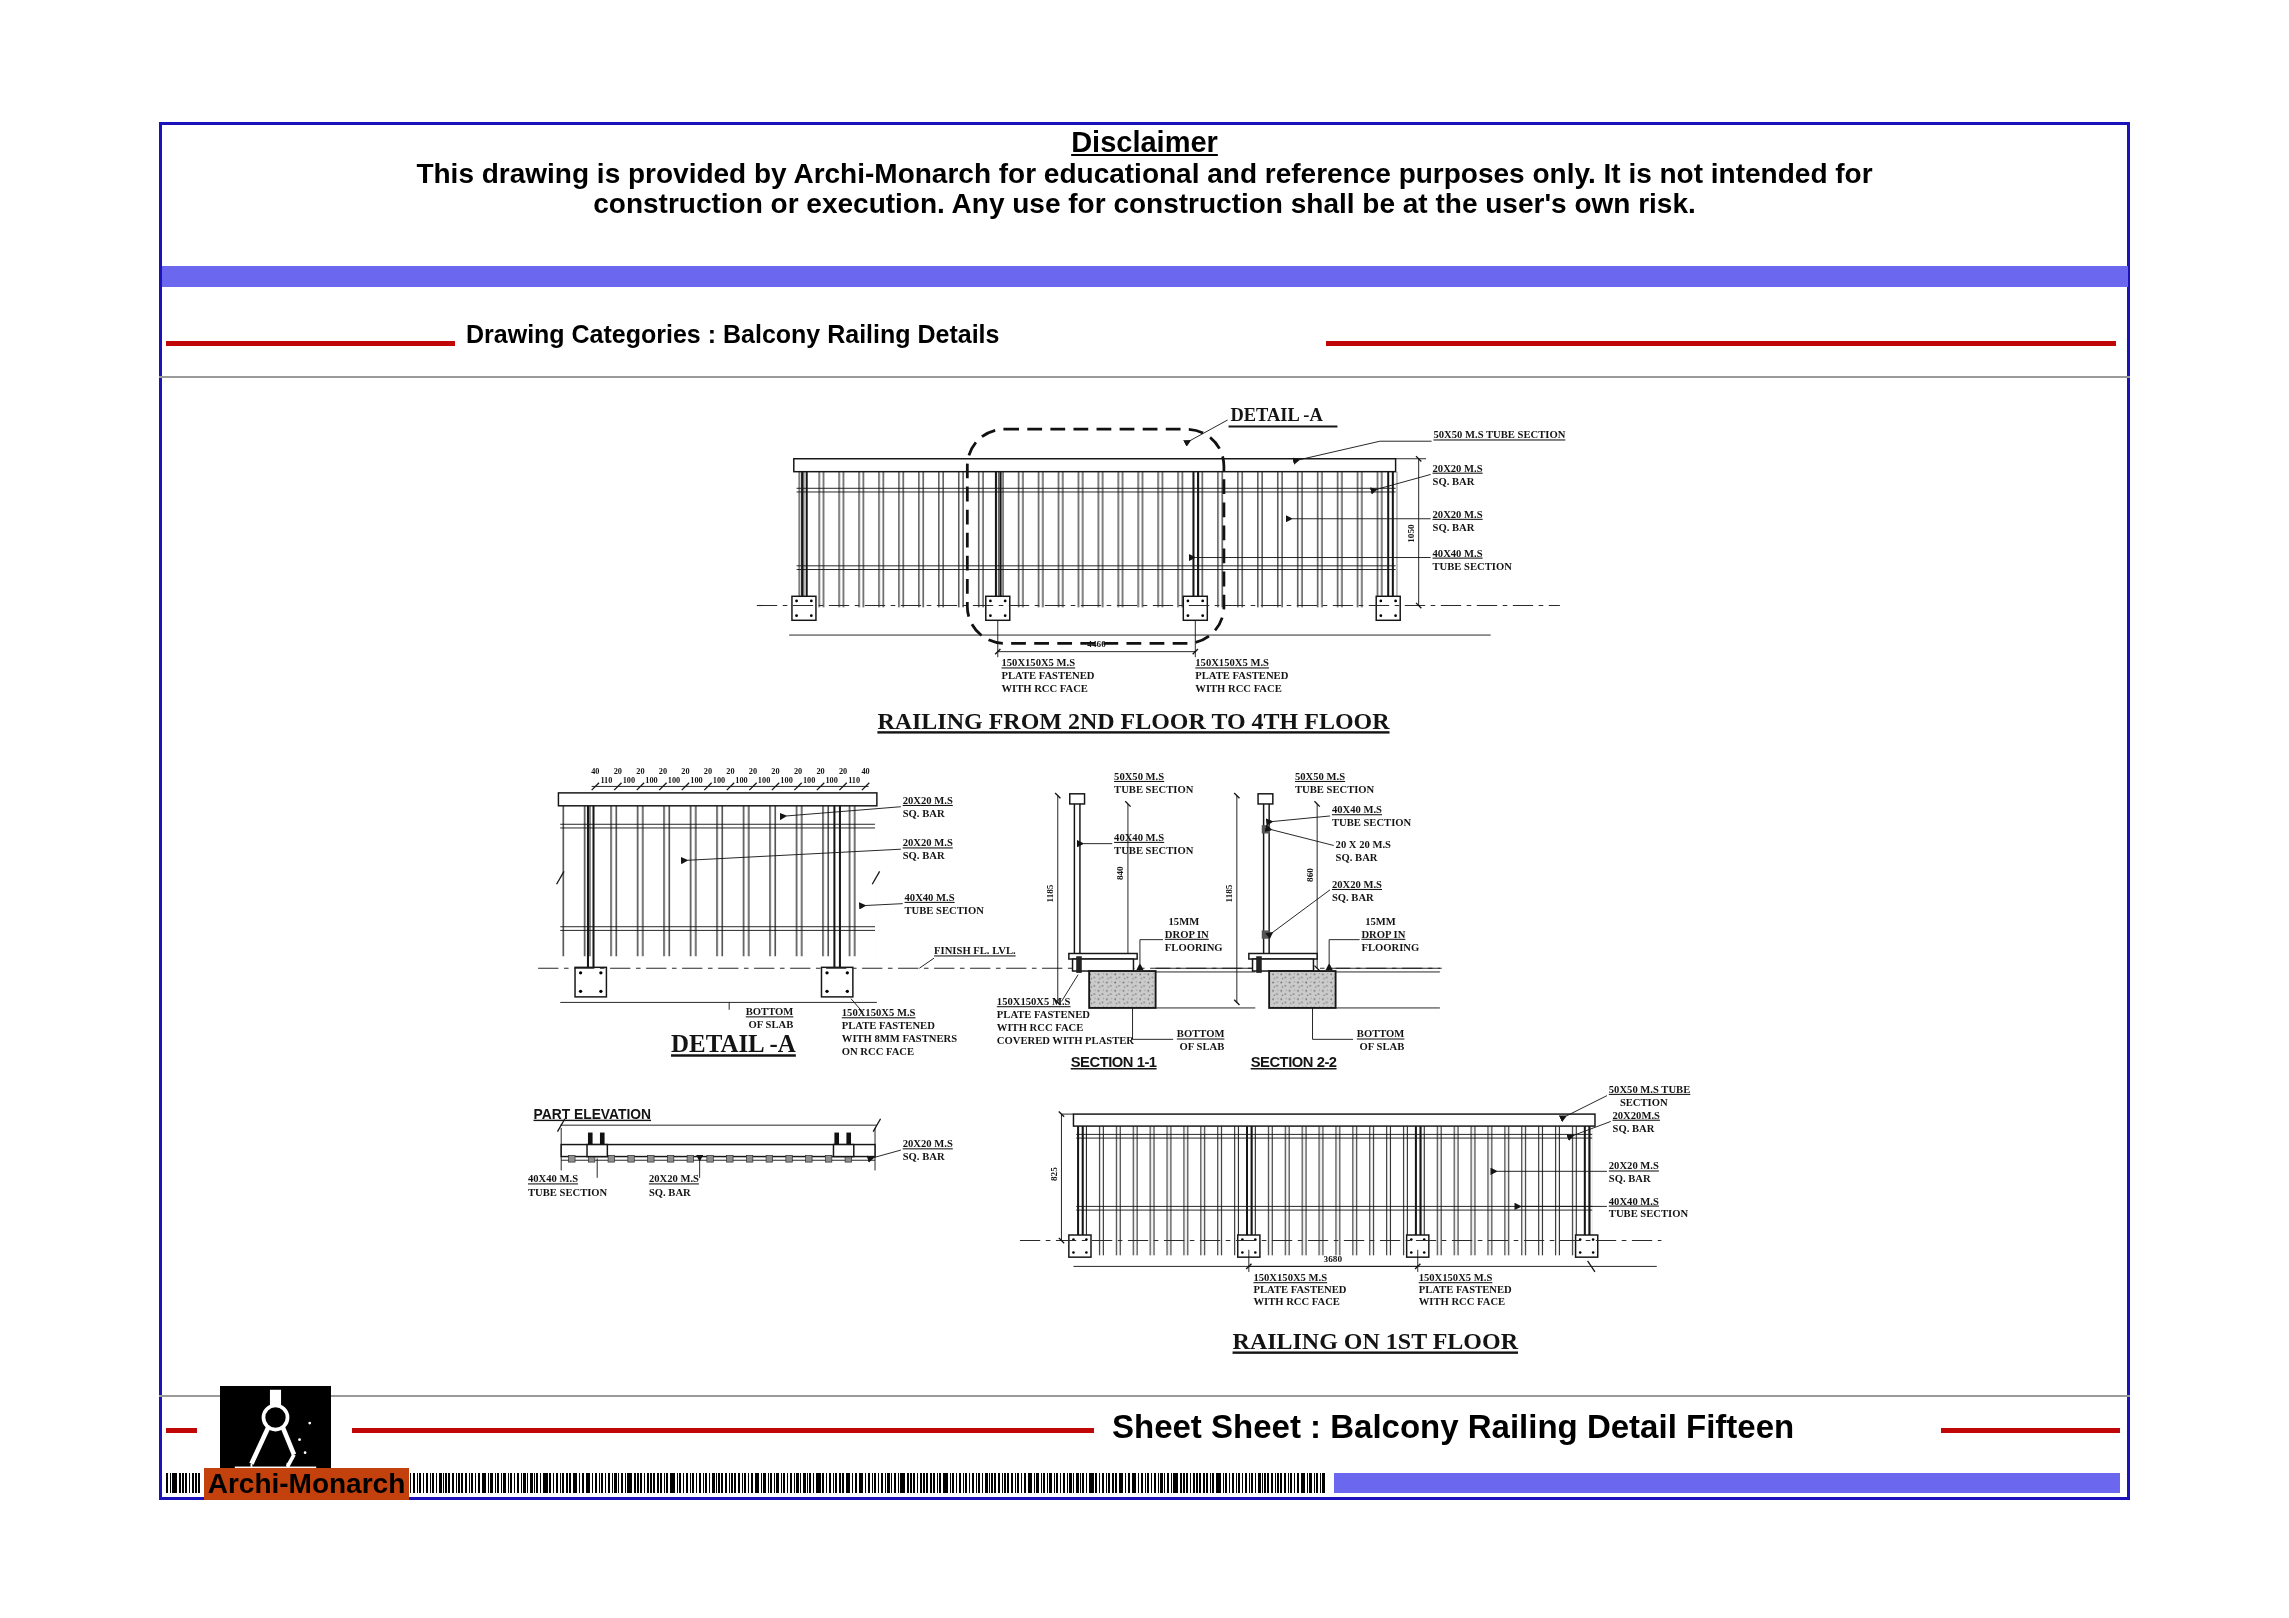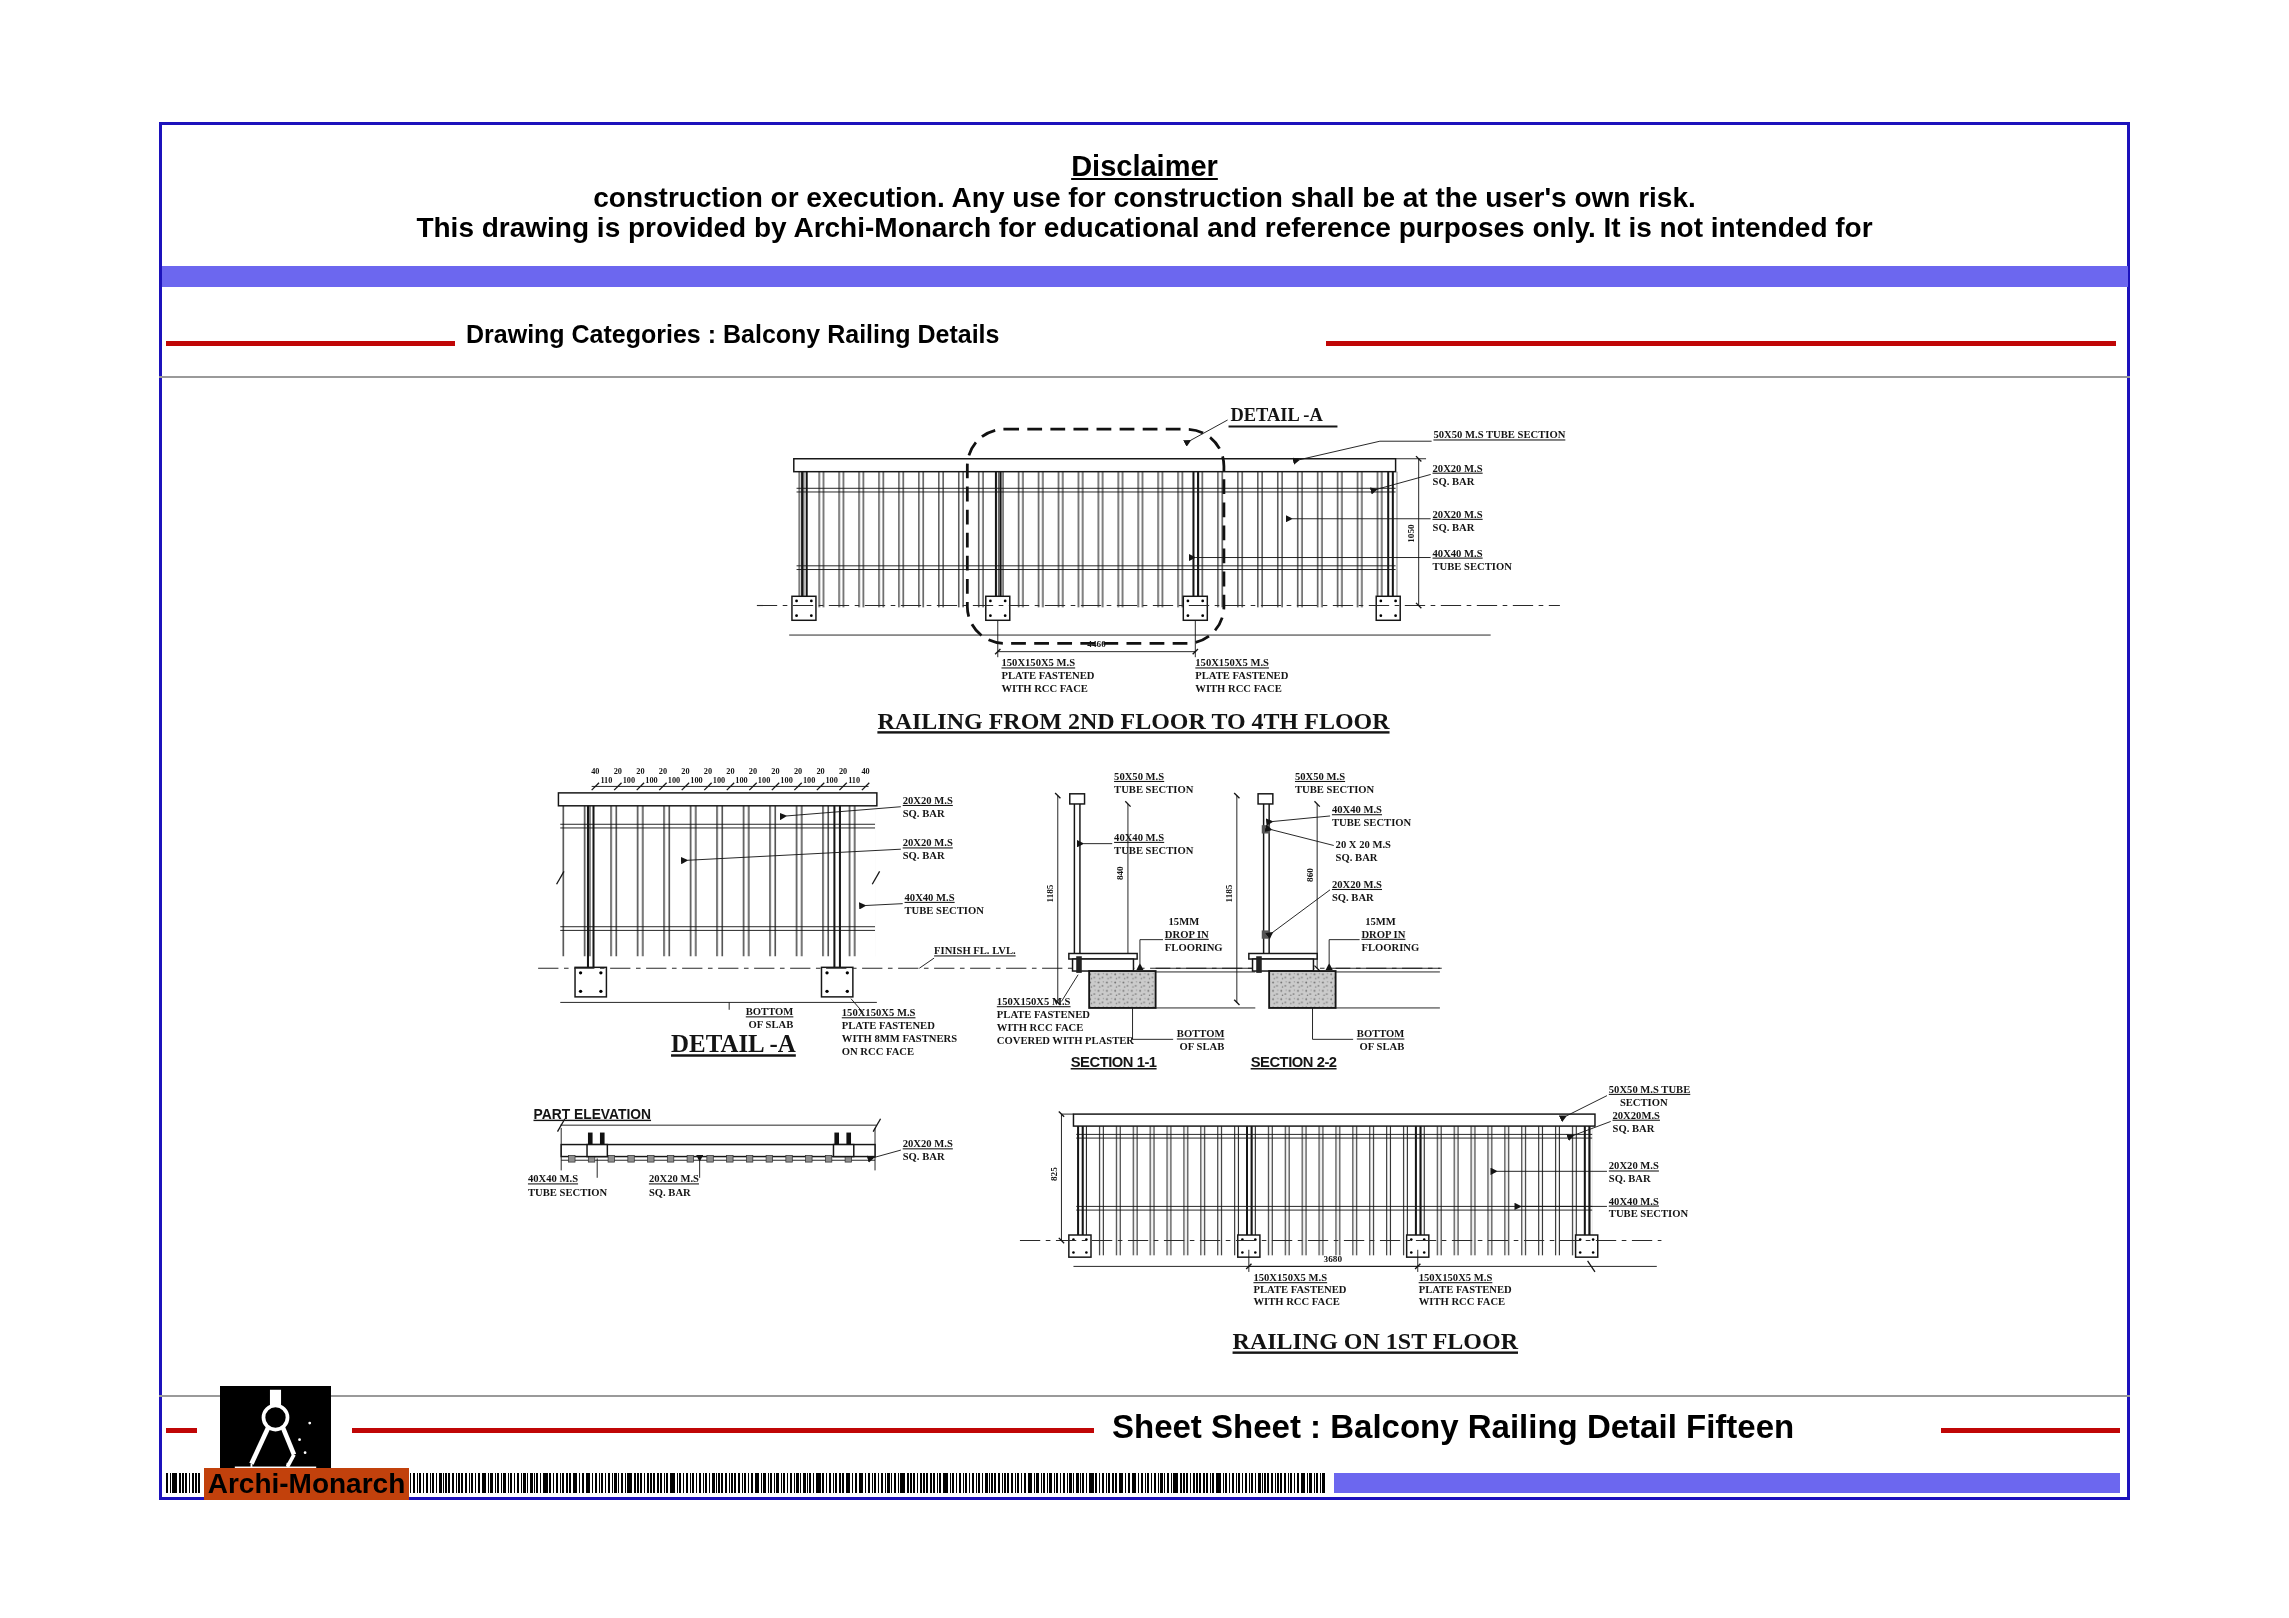--- a/index.html
+++ b/index.html
@@ -1,21 +1,21 @@
 <!DOCTYPE html>
 <html style="font-size:14.8px"><head>
 <meta charset="utf-8">
 <style>
   html,body{margin:0;padding:0;background:#fff;}
   .canvas{position:relative;width:2290px;height:1619px;background:#fff;overflow:hidden;
           font-family:"Liberation Sans",sans-serif;color:#000;}
   .frame{position:absolute;left:159px;top:122px;width:1971px;height:1378px;
          border:3.7px solid #1c12bc;box-sizing:border-box;background:#fff;}
   .disc{position:absolute;left:159px;top:126px;width:1971px;text-align:center;}
-  .disc-title{font-size:29px;font-weight:bold;text-decoration:underline;margin-top:24px;}
+  .disc-title{font-size:29px;font-weight:bold;text-decoration:underline;margin-top:0;}
   .disc-line{font-size:28px;font-weight:bold;line-height:30px;}
   .bar{position:absolute;background:#6c67ef;}
   .redline{position:absolute;height:4.6px;background:#c00606;}
   .cat-title{position:absolute;left:466px;top:320px;font-size:25px;font-weight:bold;white-space:nowrap;}
   .grayline{position:absolute;left:159px;width:1971px;height:1.8px;background:#9a9a9a;}
   .sheet-title{position:absolute;left:1112px;top:1408px;font-size:33px;font-weight:bold;white-space:nowrap;}
   .logo{position:absolute;left:220px;top:1386px;width:111px;height:88px;background:#000;}
   .brand{position:absolute;left:204px;top:1468px;font-size:28px;font-weight:bold;background:#c2410c;
          padding:0 3.7px;white-space:nowrap;z-index:3;}
   .barcode{position:absolute;top:1473px;height:20px;background-color:#fff;
@@ -42,22 +42,22 @@
 </style>
 </head>
 <body>
 
 <div class="canvas">
 
   <div class="frame"></div>
 
   <div class="disc">
     <div class="disc-title">Disclaimer</div>
+    <div class="disc-line">This drawing is provided by Archi-Monarch for educational and reference purposes only. It is not intended for</div>
     <div class="disc-line">construction or execution. Any use for construction shall be at the user's own risk.</div>
-    <div class="disc-line">This drawing is provided by Archi-Monarch for educational and reference purposes only. It is not intended for</div>
   </div>
 
   <div class="bar" style="left:162px;top:266px;width:1966px;height:21px;"></div>
 
   <div class="redline" style="left:166px;top:341px;width:289px;"></div>
   <div class="cat-title">Drawing Categories : Balcony Railing Details</div>
   <div class="redline" style="left:1326px;top:341px;width:790px;"></div>
   <div class="grayline" style="top:376px;"></div>
   <div class="grayline" style="top:1395px;"></div>
 

